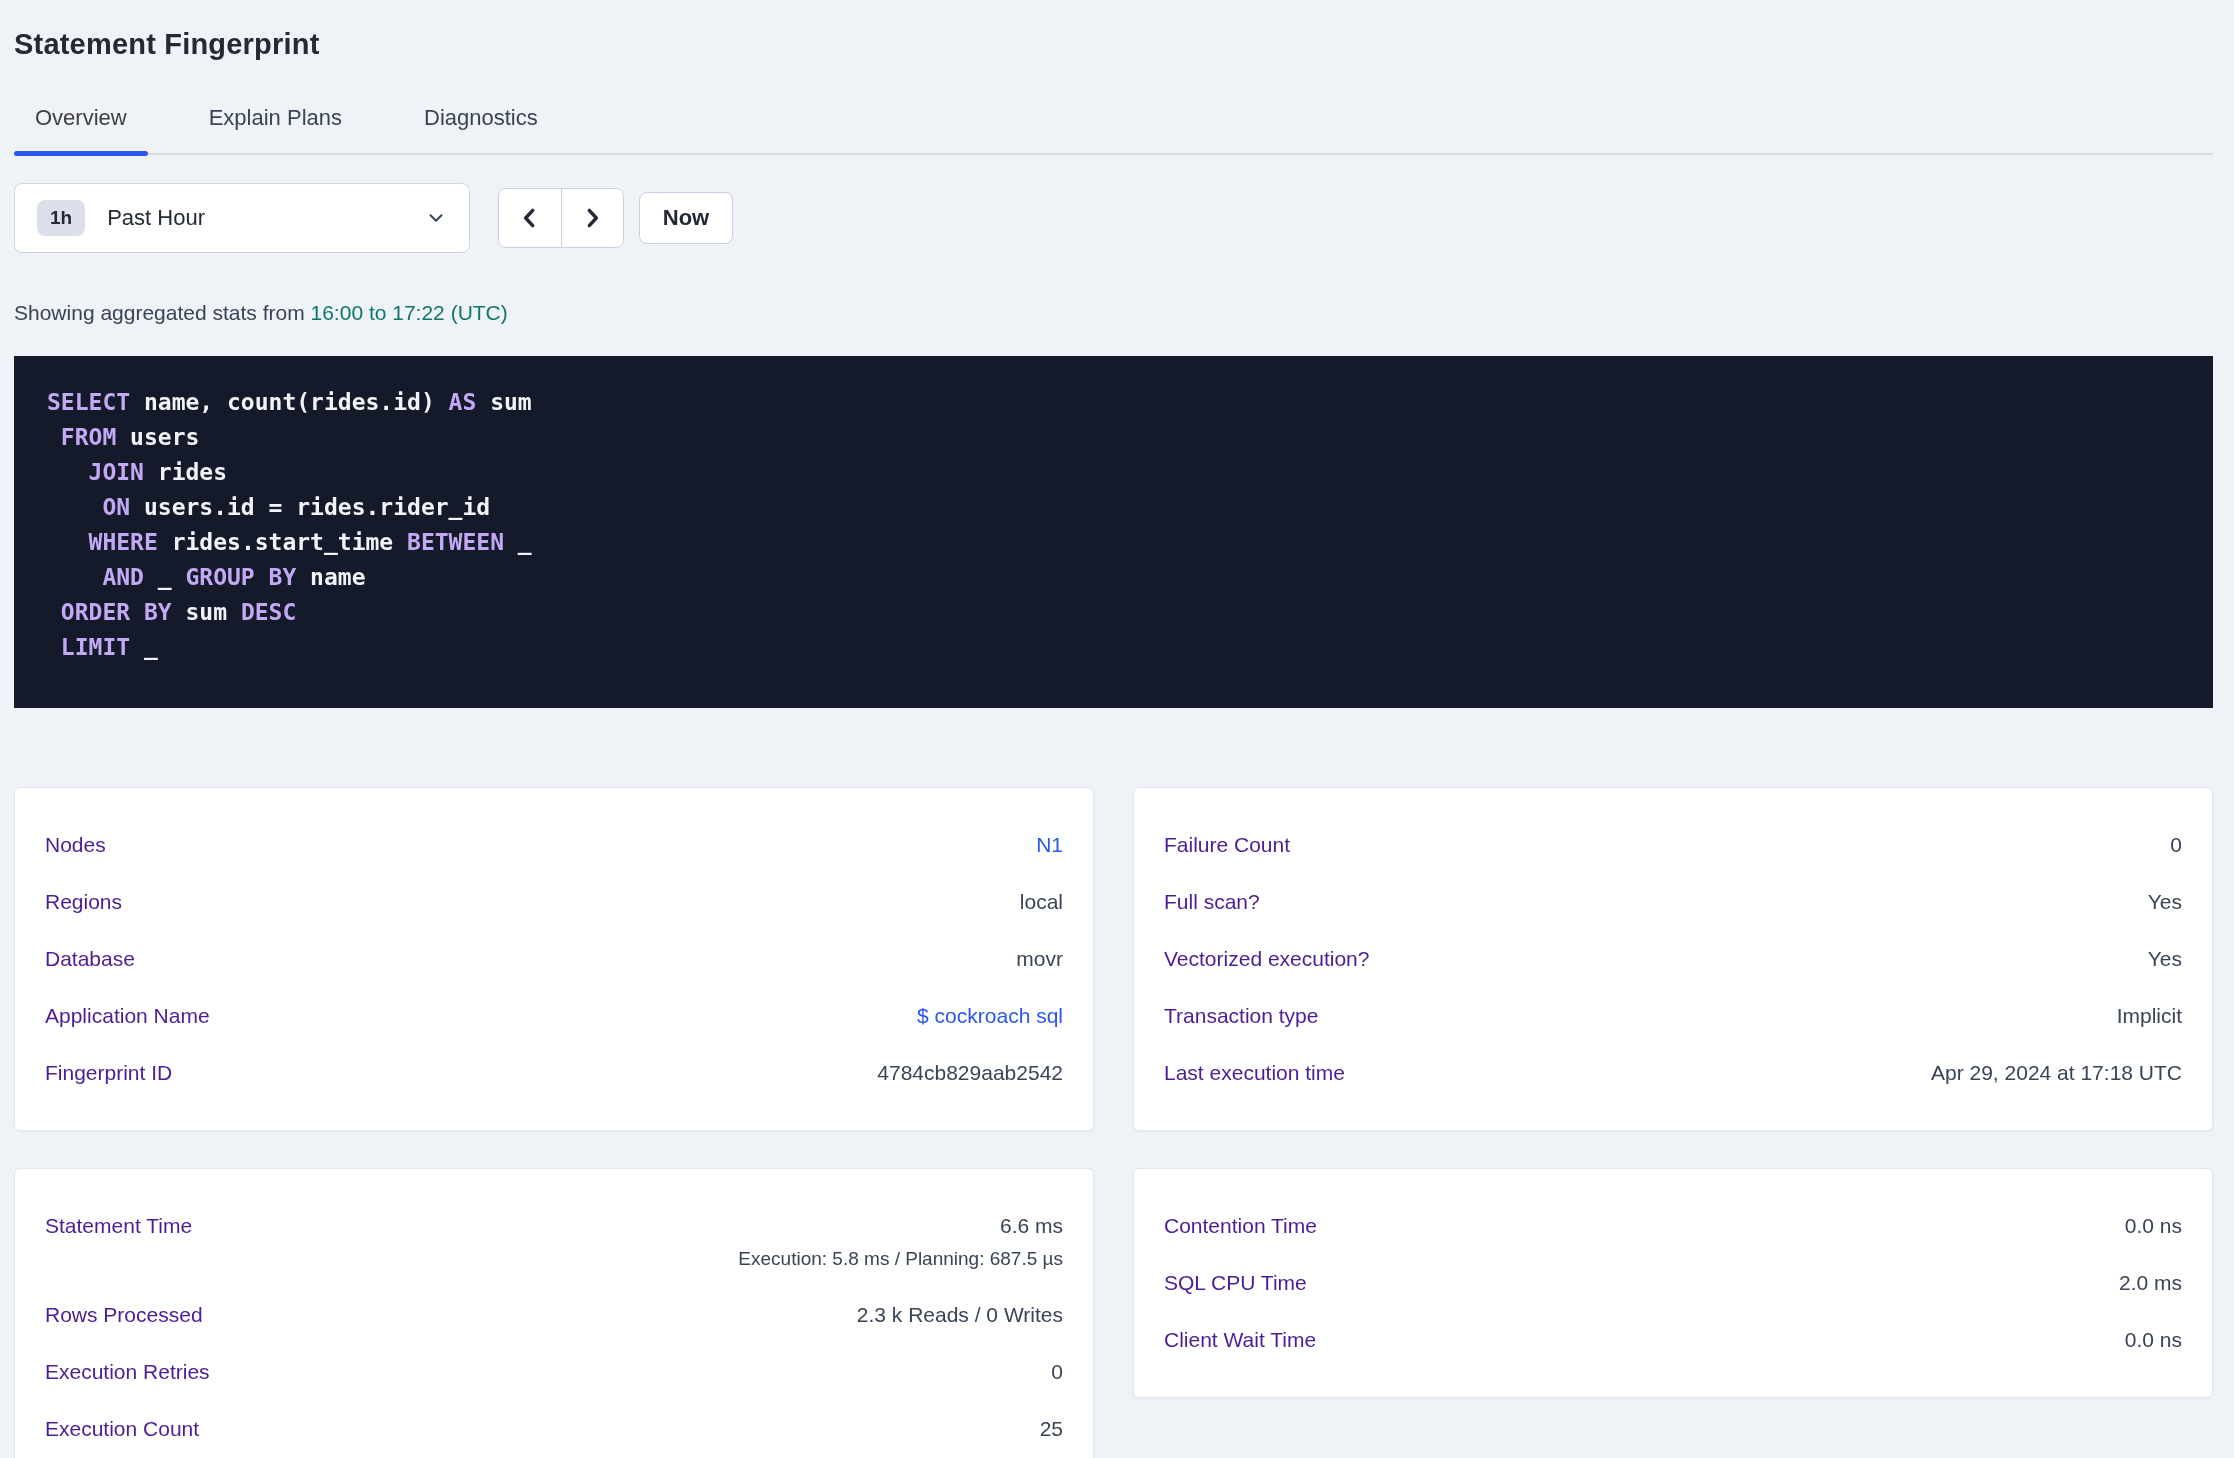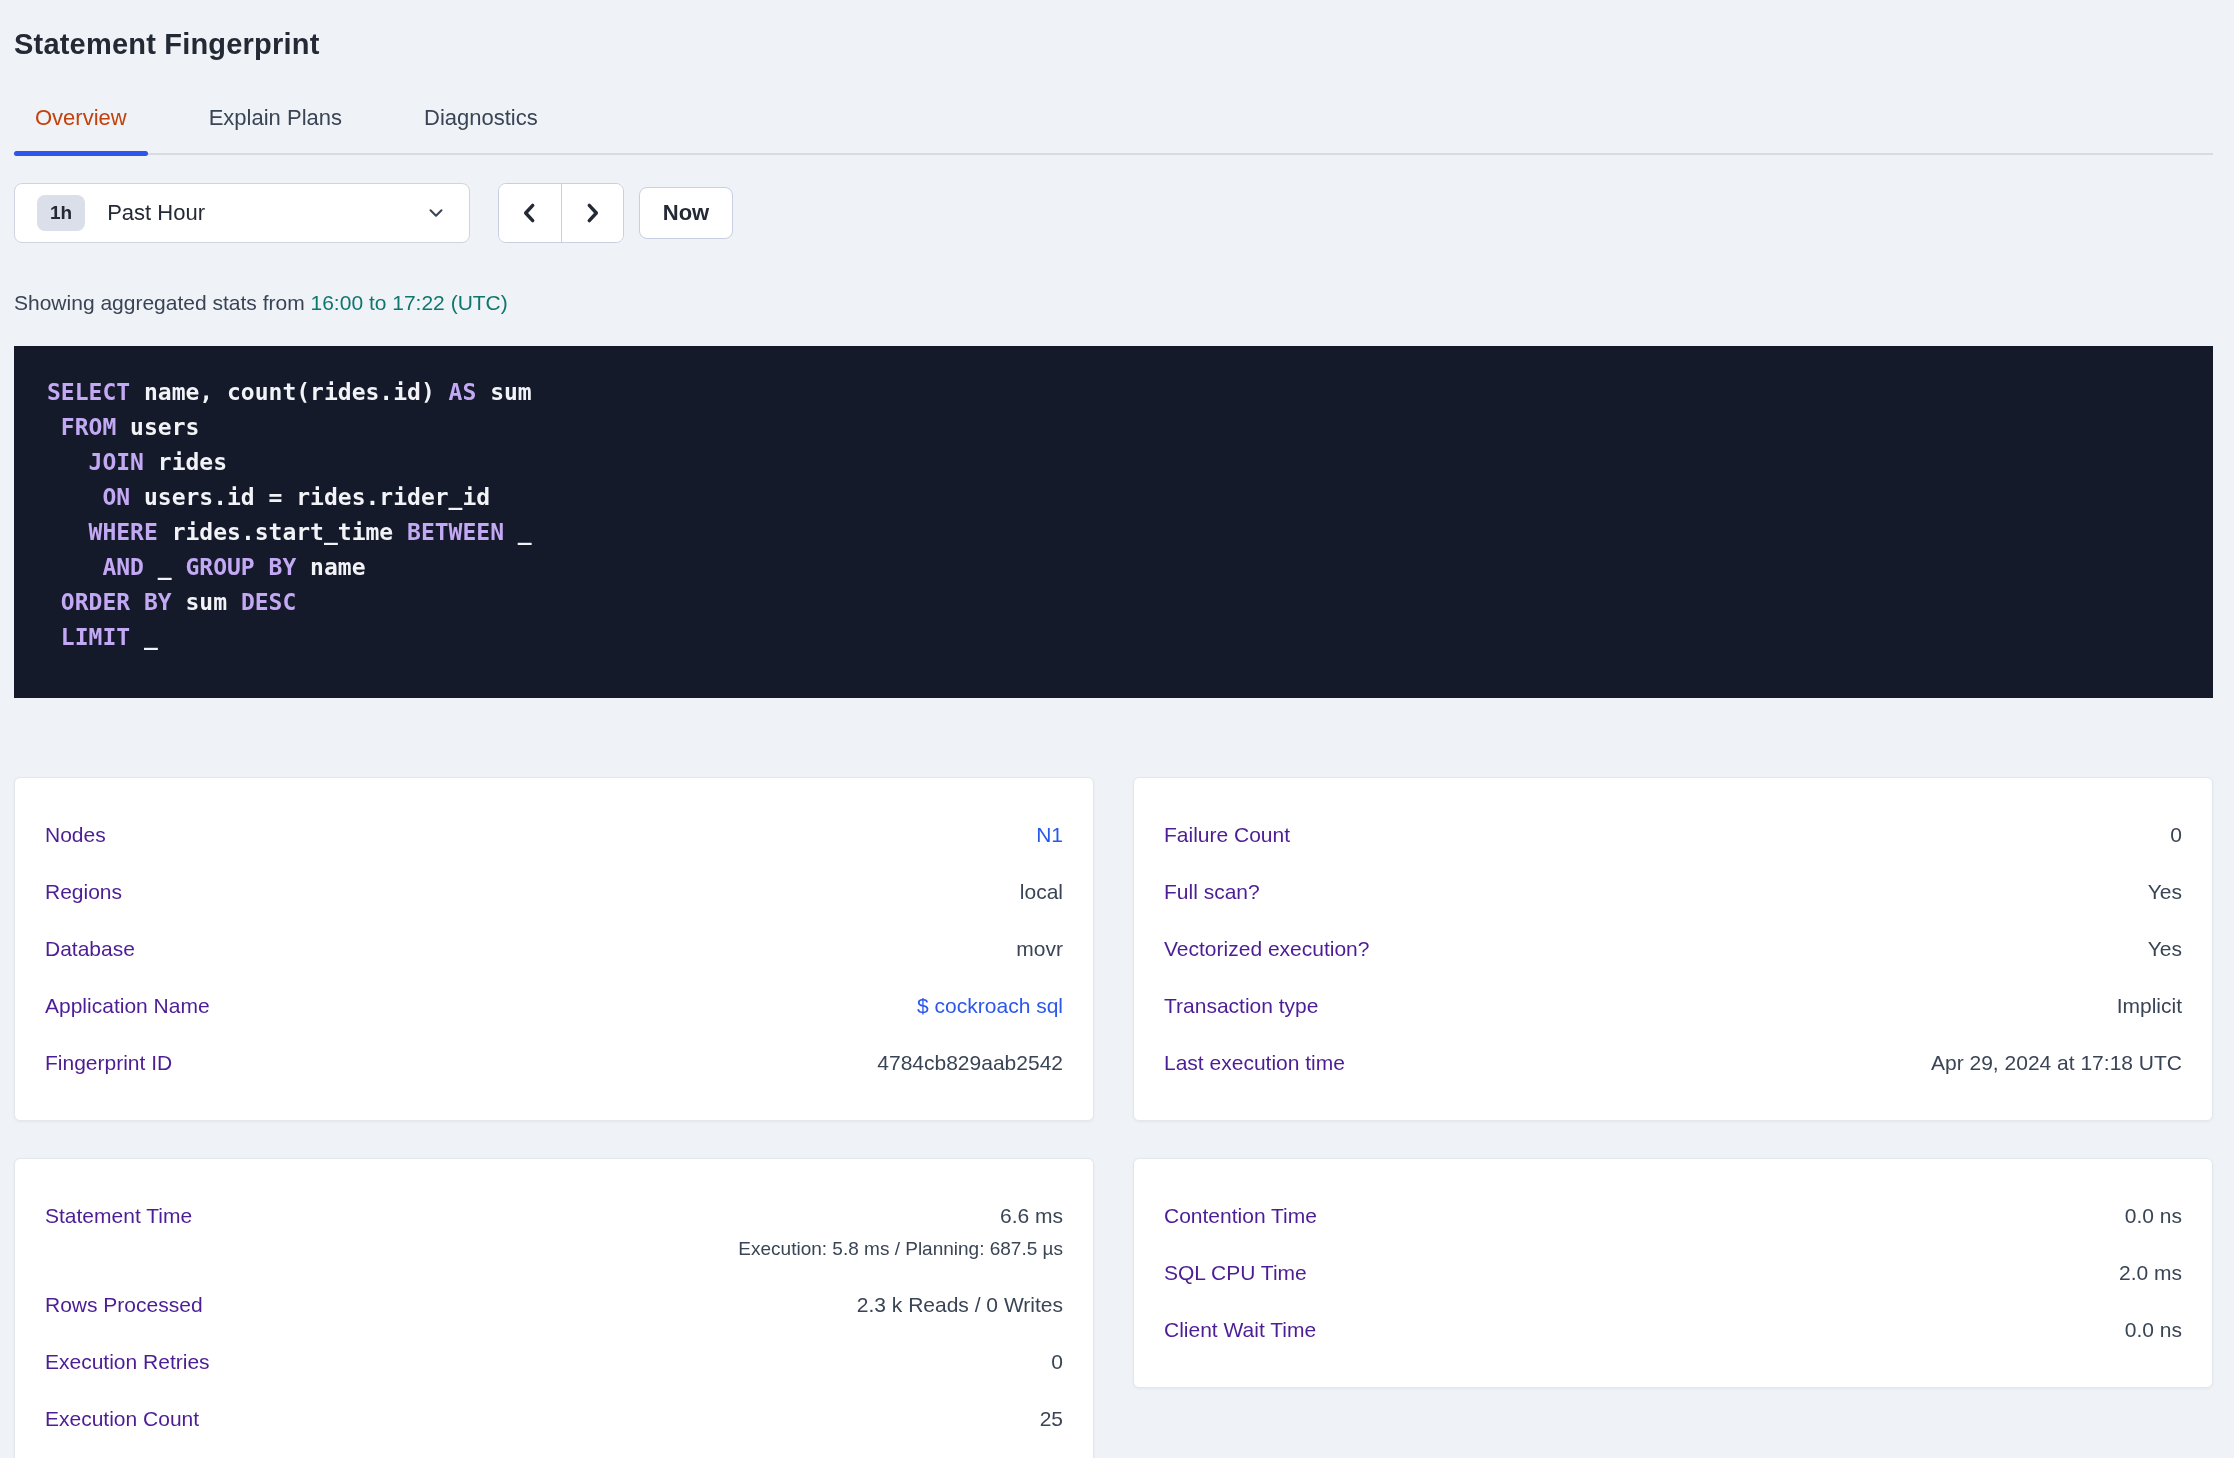--- a/index.html
+++ b/index.html
@@ -29,39 +29,39 @@
   .tab {
     position: relative;
     padding: 0 21px 22px 21px;
     font-size: 22px;
     color: #394455;
     cursor: pointer;
     background: none;
     border: none;
     font-family: inherit;
   }
-  .tab.active { color: #c2410c; }
+  .tab.active { color: #404040; }
   .tab.active::after {
     content: "";
     position: absolute;
     left: 0; right: 0; bottom: -3px;
     height: 5px;
     border-radius: 3px;
     background: #2b57ea;
   }
 
   
   .toolbar {
     display: flex;
     align-items: center;
     margin-top: 28px;
   }
   .time-picker {
     width: 456px;
-    height: 60px;
+    height: 70px;
     background: #ffffff;
     border: 1.5px solid #d0d4e0;
     border-radius: 8px;
     display: flex;
     align-items: center;
     padding: 0 22px;
     cursor: pointer;
   }
   .interval-badge {
     background: #dbdfe9;

